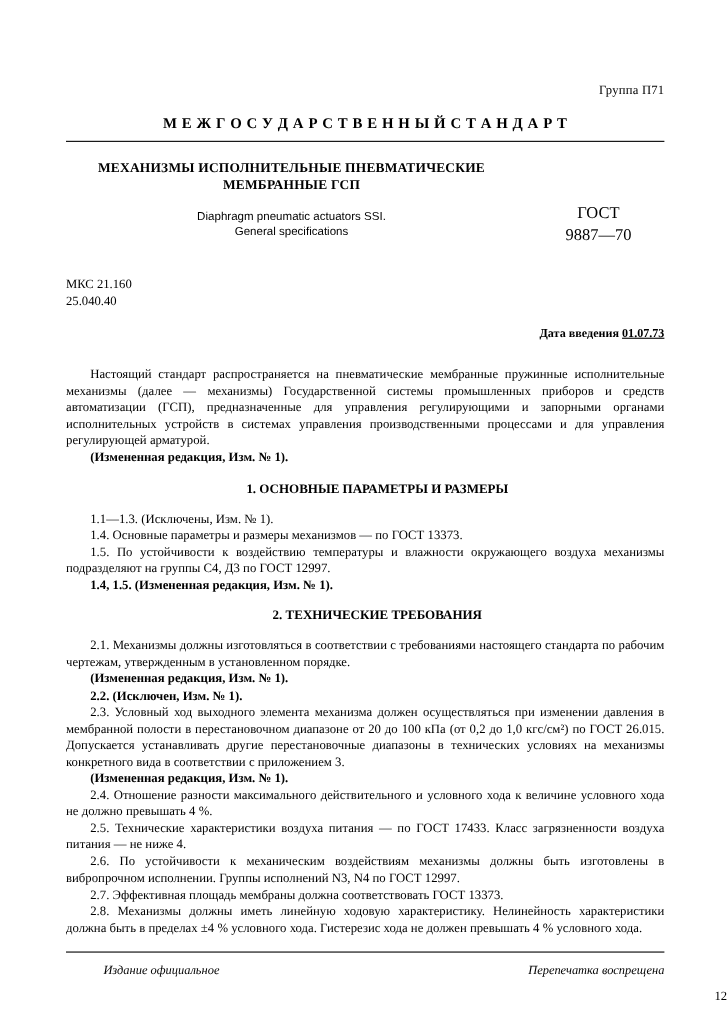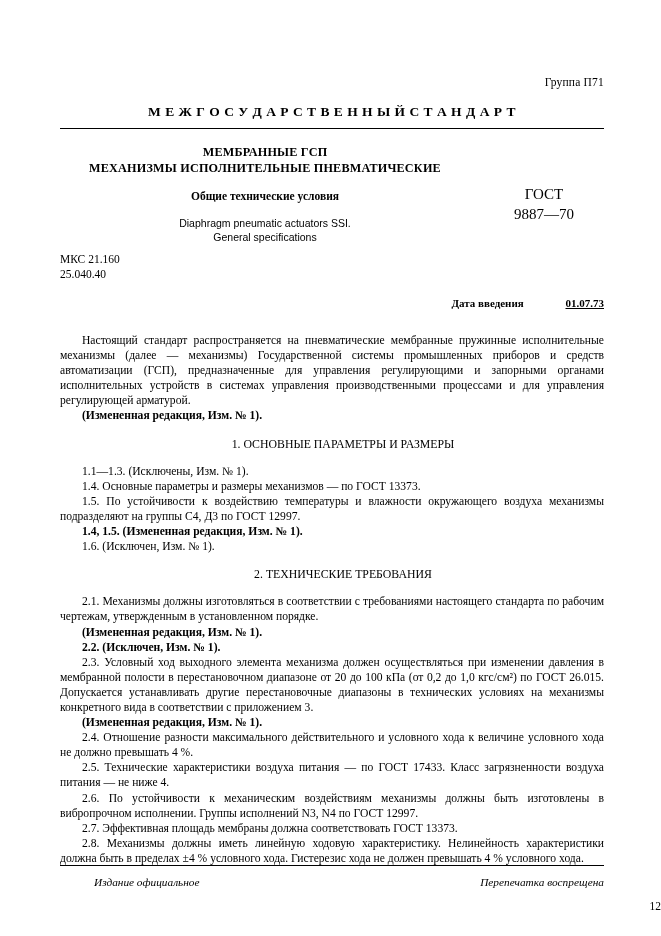--- a/index.html
+++ b/index.html
@@ -91,41 +91,40 @@
   }
   .date-line {
     position: absolute;
     right: 57px;
     top: 281px;
     font-size: 11px;
     font-weight: bold;
   }
   .date-line .val {
     text-decoration: underline;
-    margin-left: 39px;
   }
   .body-text {
     position: absolute;
     left: 60px;
     right: 57px;
     top: 317px;
     font-size: 11.6px;
     line-height: 15.1px;
     text-align: justify;
   }
   .body-text p {
     margin: 0;
     text-indent: 22px;
   }
   .body-text p.bold {
     font-weight: bold;
   }
   .section-head {
     text-align: center;
-    font-weight: normal;
+    font-weight: bold;
     font-size: 11.8px;
     text-indent: 0;
     margin: 13px 0 12px 0 !important;
   }
   .footer-rule {
     position: absolute;
     left: 60px;
     right: 57px;
     bottom: 86px;
     border-bottom: 1px solid #000;
@@ -161,24 +160,23 @@
 
 <div class="page">
 
   <div class="group-line">Группа П71</div>
 
   <div class="std-head">М Е Ж Г О С У Д А Р С Т В Е Н Н Ы Й    С Т А Н Д А Р Т</div>
   <div class="rule-top"></div>
 
   <div class="title-block">
     <div class="title-main">
+      <div>МЕХАНИЗМЫ ИСПОЛНИТЕЛЬНЫЕ ПНЕВМАТИЧЕСКИЕ</div>
       <div>МЕМБРАННЫЕ ГСП</div>
-      <div>МЕХАНИЗМЫ ИСПОЛНИТЕЛЬНЫЕ ПНЕВМАТИЧЕСКИЕ</div>
     </div>
-    <div class="title-sub">Общие технические условия</div>
     <div class="title-en">
       <div>Diaphragm pneumatic actuators SSI.</div>
       <div>General specifications</div>
     </div>
   </div>
 
   <div class="gost-block">
     <div>ГОСТ</div>
     <div>9887—70</div>
   </div>
@@ -196,21 +194,20 @@
   <div class="body-text">
     <p>Настоящий стандарт распространяется на пневматические мембранные пружинные исполнительные механизмы (далее — механизмы) Государственной системы промышленных приборов и средств автоматизации (ГСП), предназначенные для управления регулирующими и запорными органами исполнительных устройств в системах управления производственными процессами и для управления регулирующей арматурой.</p>
     <p class="bold">(Измененная редакция, Изм. № 1).</p>
 
     <p class="section-head">1. ОСНОВНЫЕ ПАРАМЕТРЫ И РАЗМЕРЫ</p>
 
     <p>1.1—1.3. (Исключены, Изм. № 1).</p>
     <p>1.4. Основные параметры и размеры механизмов — по ГОСТ 13373.</p>
     <p>1.5. По устойчивости к воздействию температуры и влажности окружающего воздуха механизмы подразделяют на группы С4, Д3 по ГОСТ 12997.</p>
     <p class="bold">1.4, 1.5. (Измененная редакция, Изм. № 1).</p>
-    <p>1.6. (Исключен, Изм. № 1).</p>
 
     <p class="section-head">2. ТЕХНИЧЕСКИЕ ТРЕБОВАНИЯ</p>
 
     <p>2.1. Механизмы должны изготовляться в соответствии с требованиями настоящего стандарта по рабочим чертежам, утвержденным в установленном порядке.</p>
     <p class="bold">(Измененная редакция, Изм. № 1).</p>
     <p class="bold">2.2. (Исключен, Изм. № 1).</p>
     <p>2.3. Условный ход выходного элемента механизма должен осуществляться при изменении давления в мембранной полости в перестановочном диапазоне от 20 до 100 кПа (от 0,2 до 1,0 кгс/см²) по ГОСТ 26.015. Допускается устанавливать другие перестановочные диапазоны в технических условиях на механизмы конкретного вида в соответствии с приложением 3.</p>
     <p class="bold">(Измененная редакция, Изм. № 1).</p>
     <p>2.4. Отношение разности максимального действительного и условного хода к величине условного хода не должно превышать 4 %.</p>
     <p>2.5. Технические характеристики воздуха питания — по ГОСТ 17433. Класс загрязненности воздуха питания — не ниже 4.</p>

